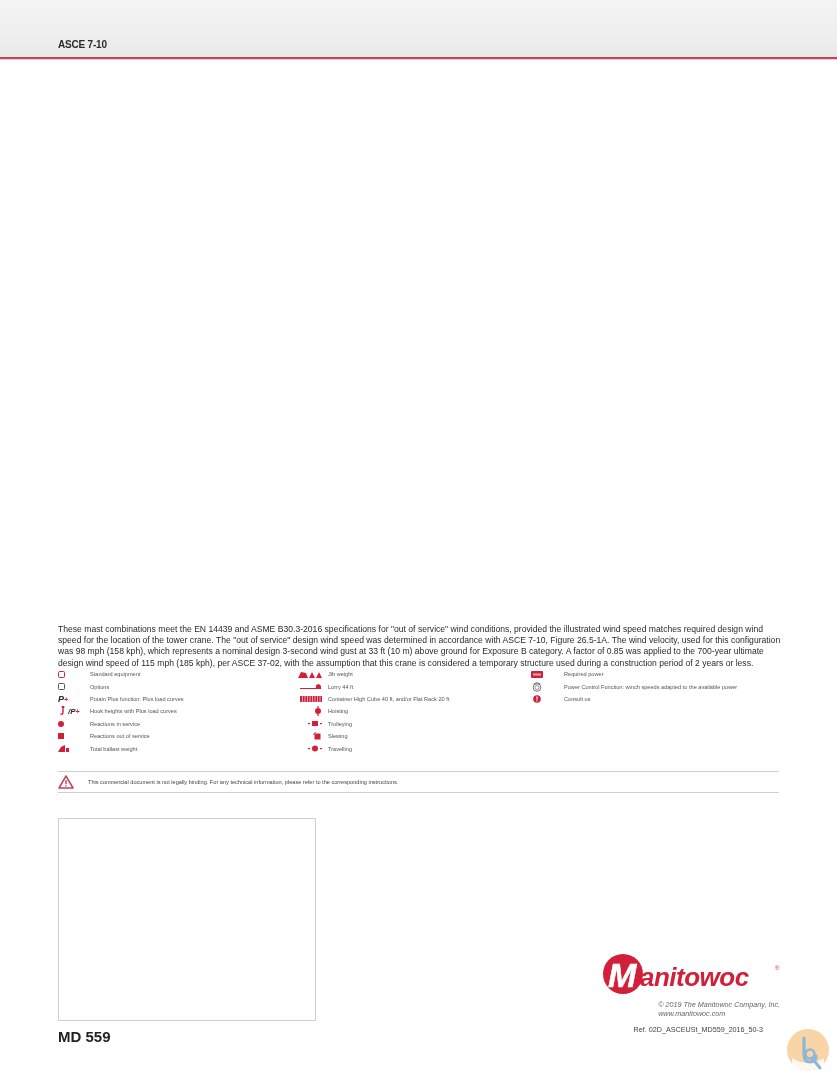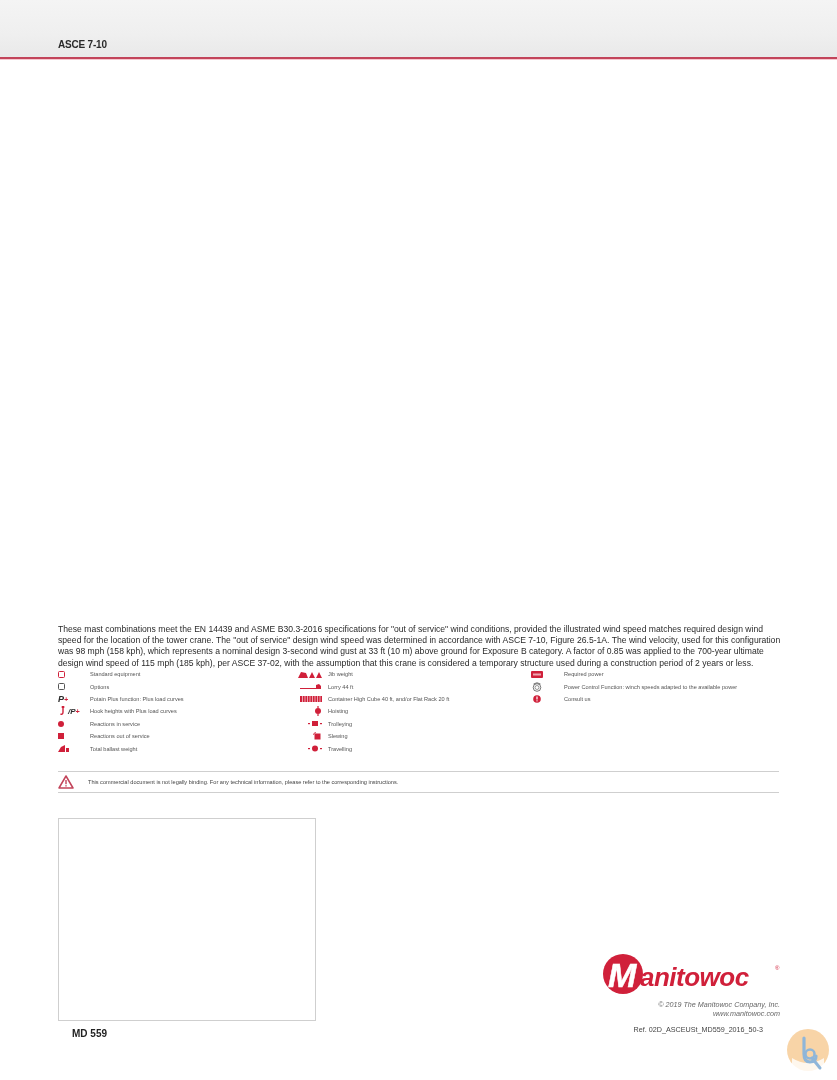--- a/index.html
+++ b/index.html
@@ -52,42 +52,42 @@
     }
     .warning-icon { width: 16px; height: 14px; margin-right: 14px; }
     .warning-text { font-size: 5.6px; color: #444; }
 
     .image-box {
       position: absolute; left: 58px; top: 818px; width: 258px; height: 203px;
       border: 1px solid #cfcfcf; background: #fff;
     }
 
     .model-label {
-      position: absolute; left: 72px; top: 1028px;
-      font-size: 10px; font-weight: bold; color: #222;
+      position: absolute; left: 58px; top: 1028px;
+      font-size: 15px; font-weight: bold; color: #222;
     }
 
     .brand-logo { position: absolute; left: 603px; top: 954px; width: 180px; height: 40px; }
     .logo-circle {
       position: absolute; left: 0; top: 0; width: 40px; height: 40px; border-radius: 50%;
       background: #d0203a;
     }
     .logo-m {
       position: absolute; left: 5px; top: 2px; font-size: 34px; font-weight: bold; font-style: italic;
       color: #fff; font-family: "Liberation Sans", sans-serif; letter-spacing: -2px;
       -webkit-text-stroke: 0.5px #fff;
     }
     .logo-word {
       position: absolute; left: 37px; top: 8px; font-size: 26px; font-weight: bold; font-style: italic;
       color: #d0203a; font-family: "Liberation Sans", sans-serif; letter-spacing: -0.5px;
     }
     .logo-reg { position: absolute; left: 172px; top: 11px; font-size: 6px; color: #d0203a; }
 
     .copyright {
-      position: absolute; right: 57px; top: 1000px; text-align: right;
+      position: absolute; right: 57px; top: 1000px; text-align: left;
       font-size: 7.2px; font-style: italic; color: #666; line-height: 9px;
     }
     .ref-code {
       position: absolute; right: 74px; top: 1025px; font-size: 7.2px; color: #444;
     }
 
     .watermark { position: absolute; left: 786px; top: 1028px; width: 44px; height: 44px; }
   </style>
 </head>
 <body>

